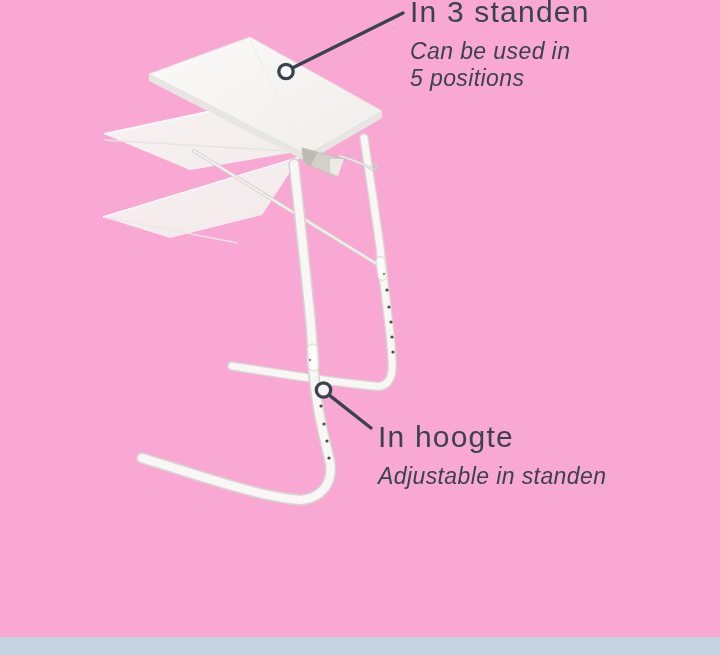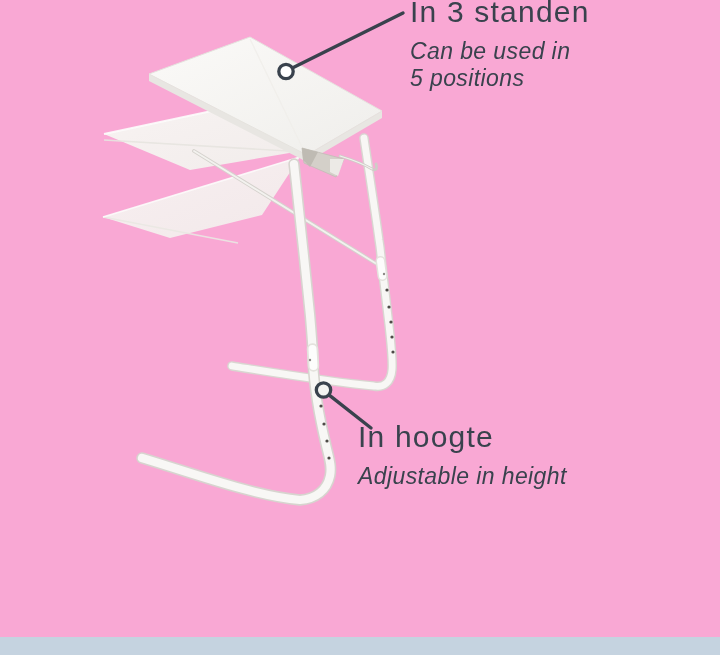--- a/index.html
+++ b/index.html
@@ -37,21 +37,21 @@
   }
   .callout-text .subtitle-line {
     font-size: 23px;
     line-height: 27px;
     font-style: italic;
     font-weight: 400;
     letter-spacing: 0.4px;
     white-space: nowrap;
   }
   .callout-positions { left: 410px; top: -4px; }
-  .callout-height    { left: 358px; top: 421px; }
+  .callout-height    { left: 378px; top: 421px; }
   .bottom-bar {
     position: absolute;
     left: 0;
     top: 637px;
     width: 720px;
     height: 18px;
     background: #c5d3e0;
     z-index: 4;
   }
 </style>
@@ -154,18 +154,18 @@
     <div class="title-line">In 3 standen</div>
     <div class="subtitle-block">
       <div class="subtitle-line">Can be used in</div>
       <div class="subtitle-line">5 positions</div>
     </div>
   </div>
 
   <div class="callout-text callout-height">
     <div class="title-line">In hoogte</div>
     <div class="subtitle-block">
-      <div class="subtitle-line">Adjustable in height</div>
+      <div class="subtitle-line">Adjustable in standen</div>
     </div>
   </div>
 
   <div class="bottom-bar"></div>
 </div>
 
 </body></html>

